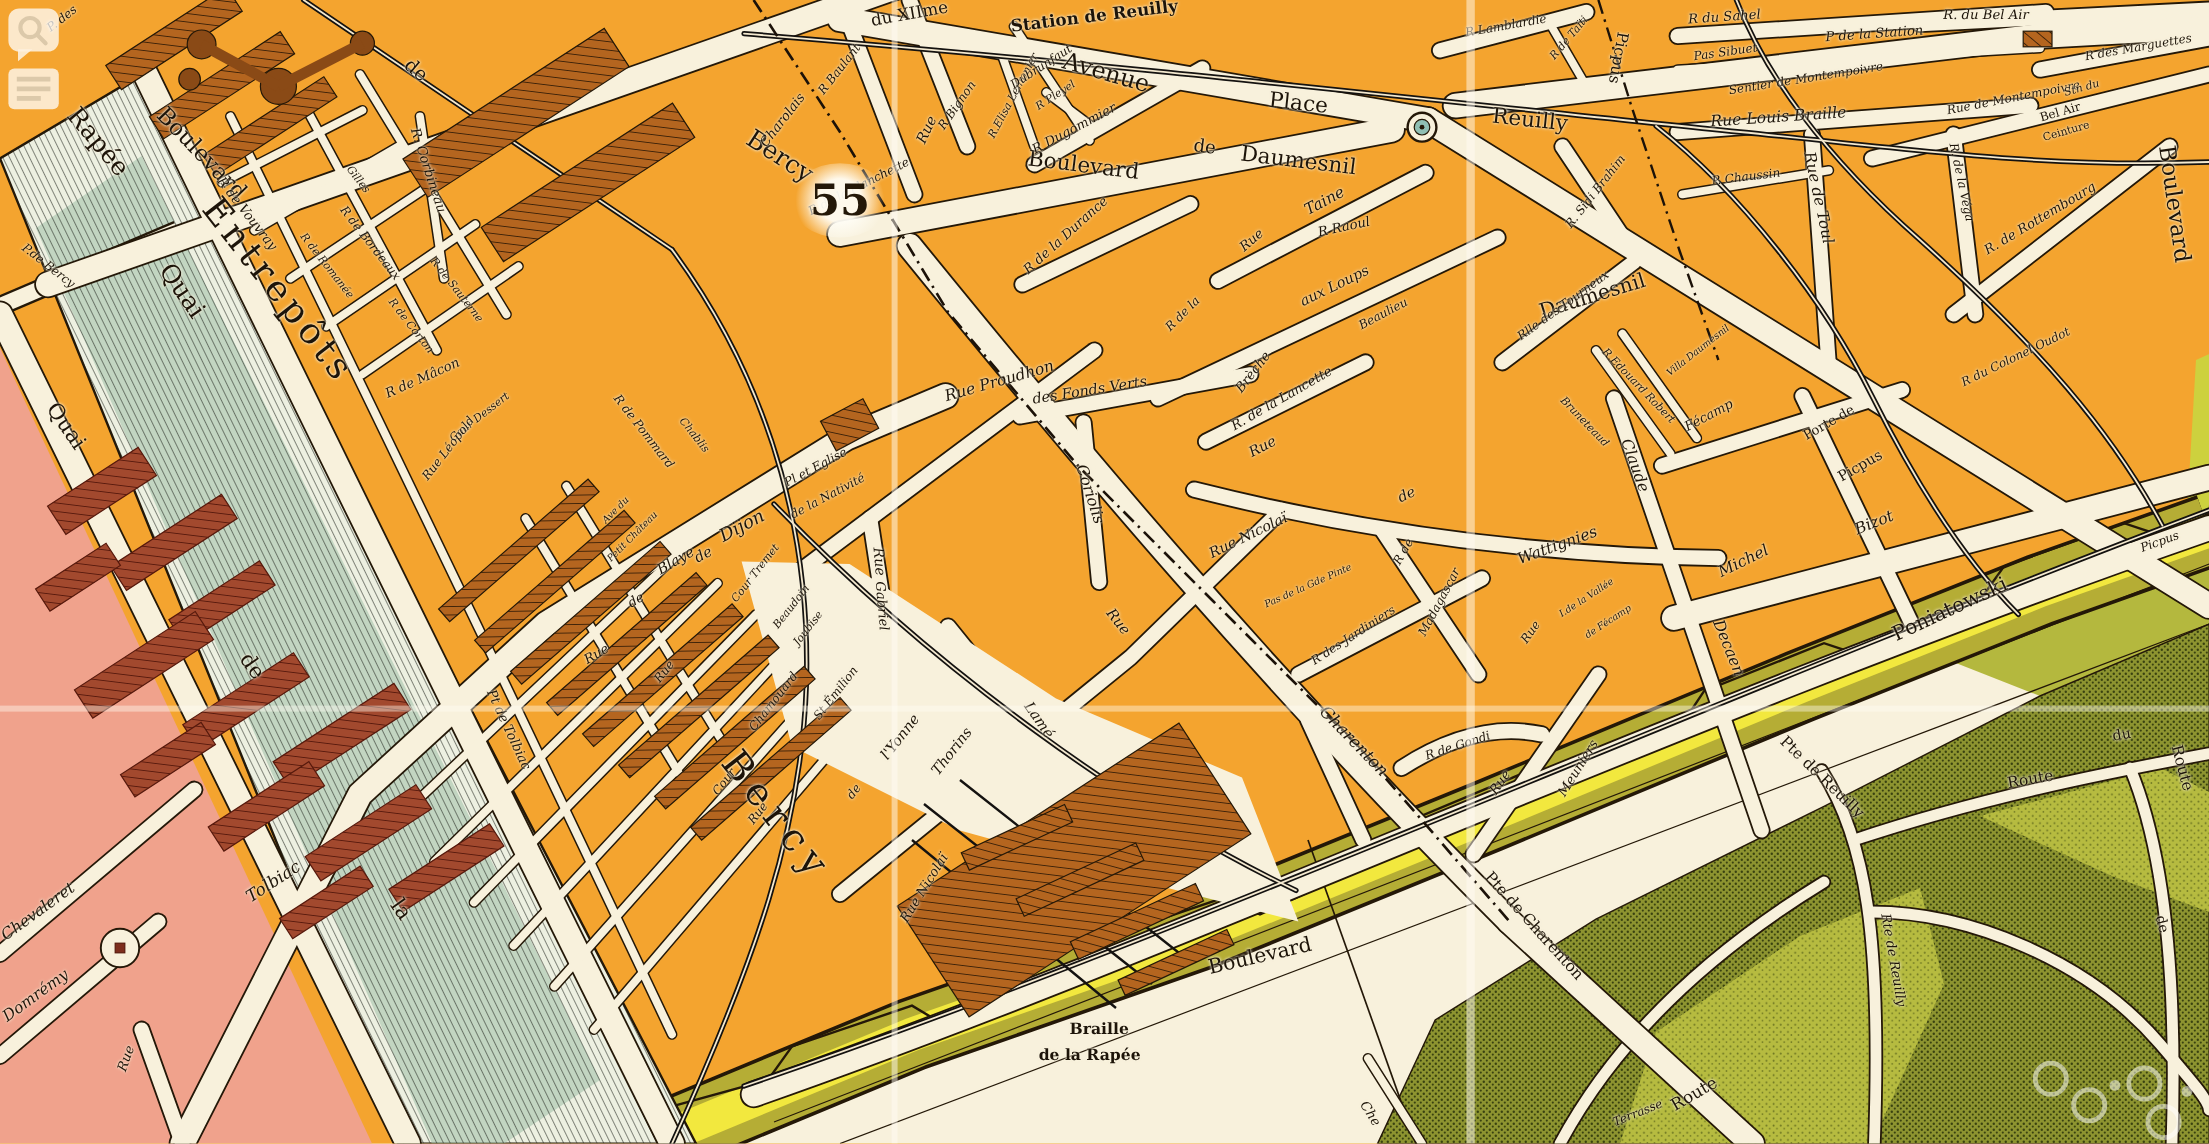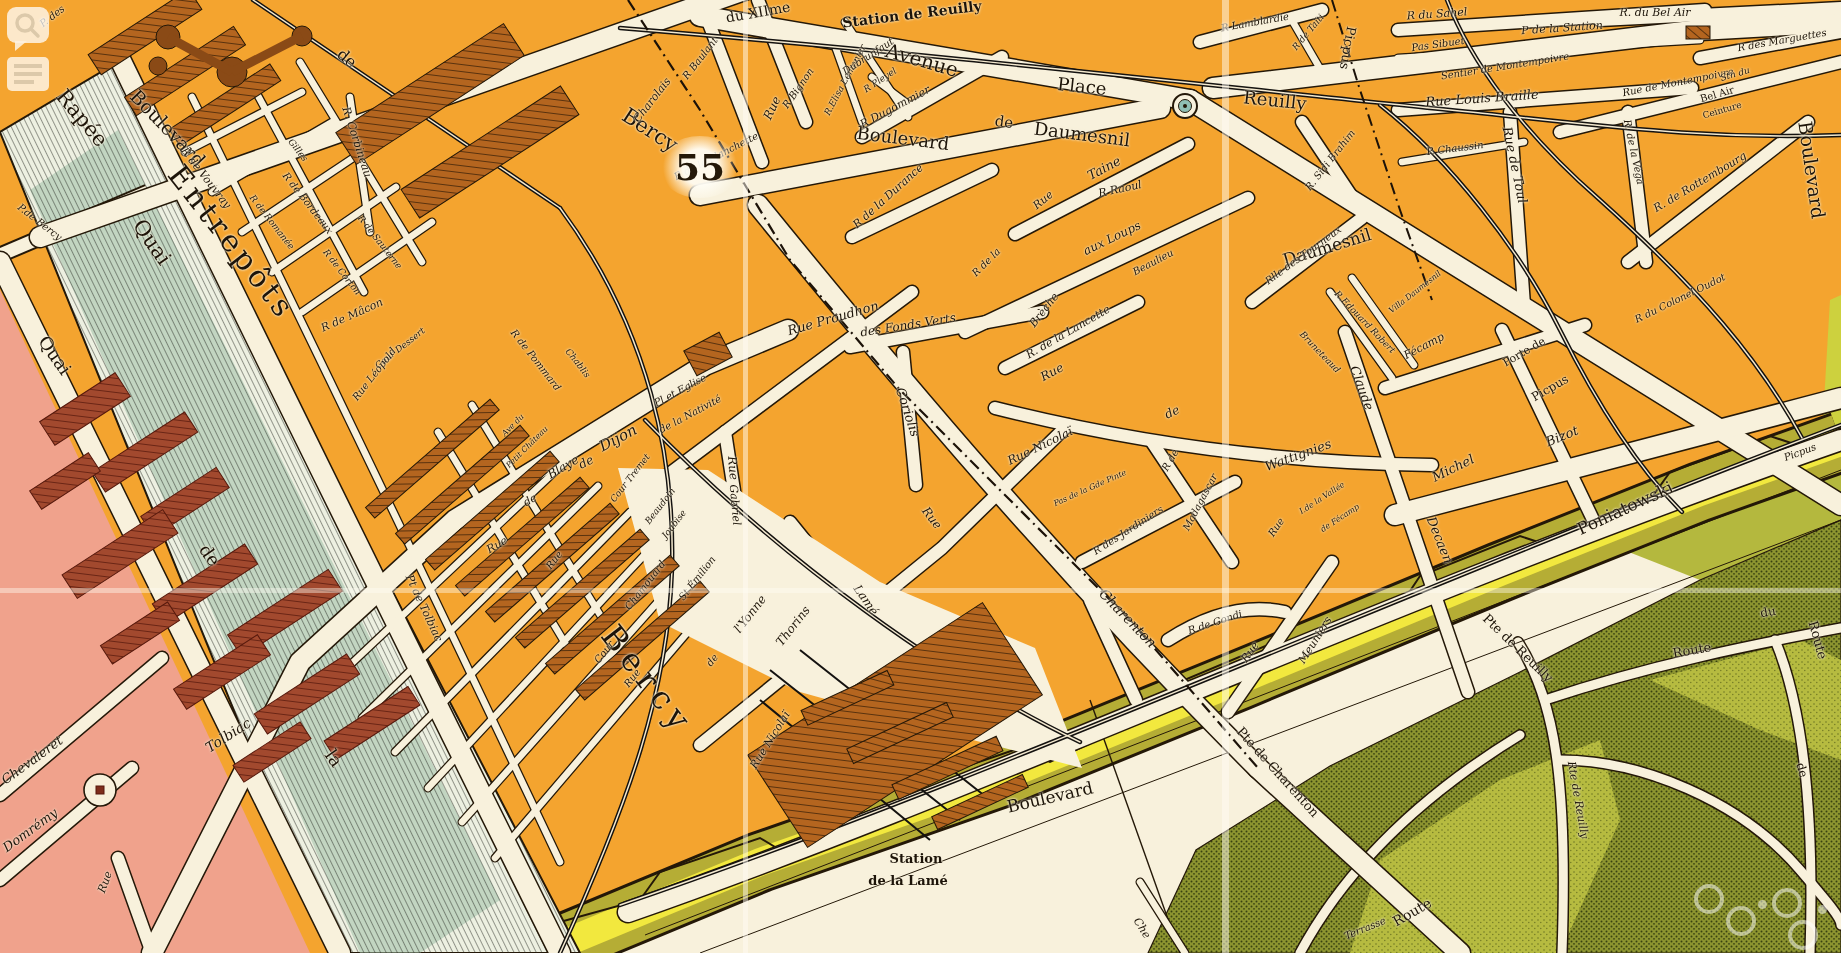--- a/index.html
+++ b/index.html
@@ -401,22 +401,22 @@
     <div class="lbl it" style="left: 1735px; top: 74px; font-size: 9px; transform: translate(-50%, -50%) rotate(-16deg);">Stn du</div>
     <div class="lbl" style="left: 1717px; top: 94px; font-size: 10px; transform: translate(-50%, -50%) rotate(-16deg);">Bel Air</div>
     <div class="lbl" style="left: 1722px; top: 110px; font-size: 9px; transform: translate(-50%, -50%) rotate(-16deg);">Ceinture</div>
     <div class="lbl it" style="left: 1634px; top: 152px; font-size: 10px; transform: translate(-50%, -50%) rotate(78deg);">R. de la Véga</div>
     <div class="lbl it" style="left: 1700px; top: 182px; font-size: 11px; transform: translate(-50%, -50%) rotate(-31deg);">R. de Rottembourg</div>
     <div class="lbl" style="left: 1812px; top: 170px; font-size: 19px; transform: translate(-50%, -50%) rotate(82deg);">Boulevard</div>
     <div class="lbl it" style="left: 1680px; top: 298px; font-size: 10px; transform: translate(-50%, -50%) rotate(-26deg);">R du Colonel Oudot</div>
     <div class="lbl" style="left: 1524px; top: 352px; font-size: 11px; transform: translate(-50%, -50%) rotate(-30deg);">Porte de</div>
     <div class="lbl" style="left: 1550px; top: 388px; font-size: 12px; transform: translate(-50%, -50%) rotate(-30deg);">Picpus</div>
     <div class="lbl it" style="left: 1800px; top: 452px; font-size: 10px; transform: translate(-50%, -50%) rotate(-20deg);">Picpus</div>
-    <div class="lbl bd" style="left: 916px; top: 858px; font-size: 13px; transform: translate(-50%, -50%) rotate(0deg);">Station</div>
-    <div class="lbl bd" style="left: 908px; top: 880px; font-size: 13px; transform: translate(-50%, -50%) rotate(0deg);">de la Lamé</div>
+    <div class="lbl bd" style="left: 916px; top: 858px; font-size: 13px; transform: translate(-50%, -50%) rotate(0deg);">Braille</div>
+    <div class="lbl bd" style="left: 908px; top: 880px; font-size: 13px; transform: translate(-50%, -50%) rotate(0deg);">de la Rapée</div>
   </div>
 
 <div class="sheetnum">55</div>
 
 <svg id="wm1" class="wmicon" width="46" height="46">
   <rect x="1" y="1" width="42" height="36" rx="9" fill="rgba(255,255,255,0.88)"></rect>
   <polygon points="9,35 9,45 21,35" fill="rgba(255,255,255,0.88)"></polygon>
   <circle cx="19" cy="17" r="8" fill="none" stroke="#d8d0c0" stroke-width="3.5"></circle>
   <line x1="25" y1="23" x2="32" y2="30" stroke="#d8d0c0" stroke-width="3.5" stroke-linecap="round"></line>
 </svg>

